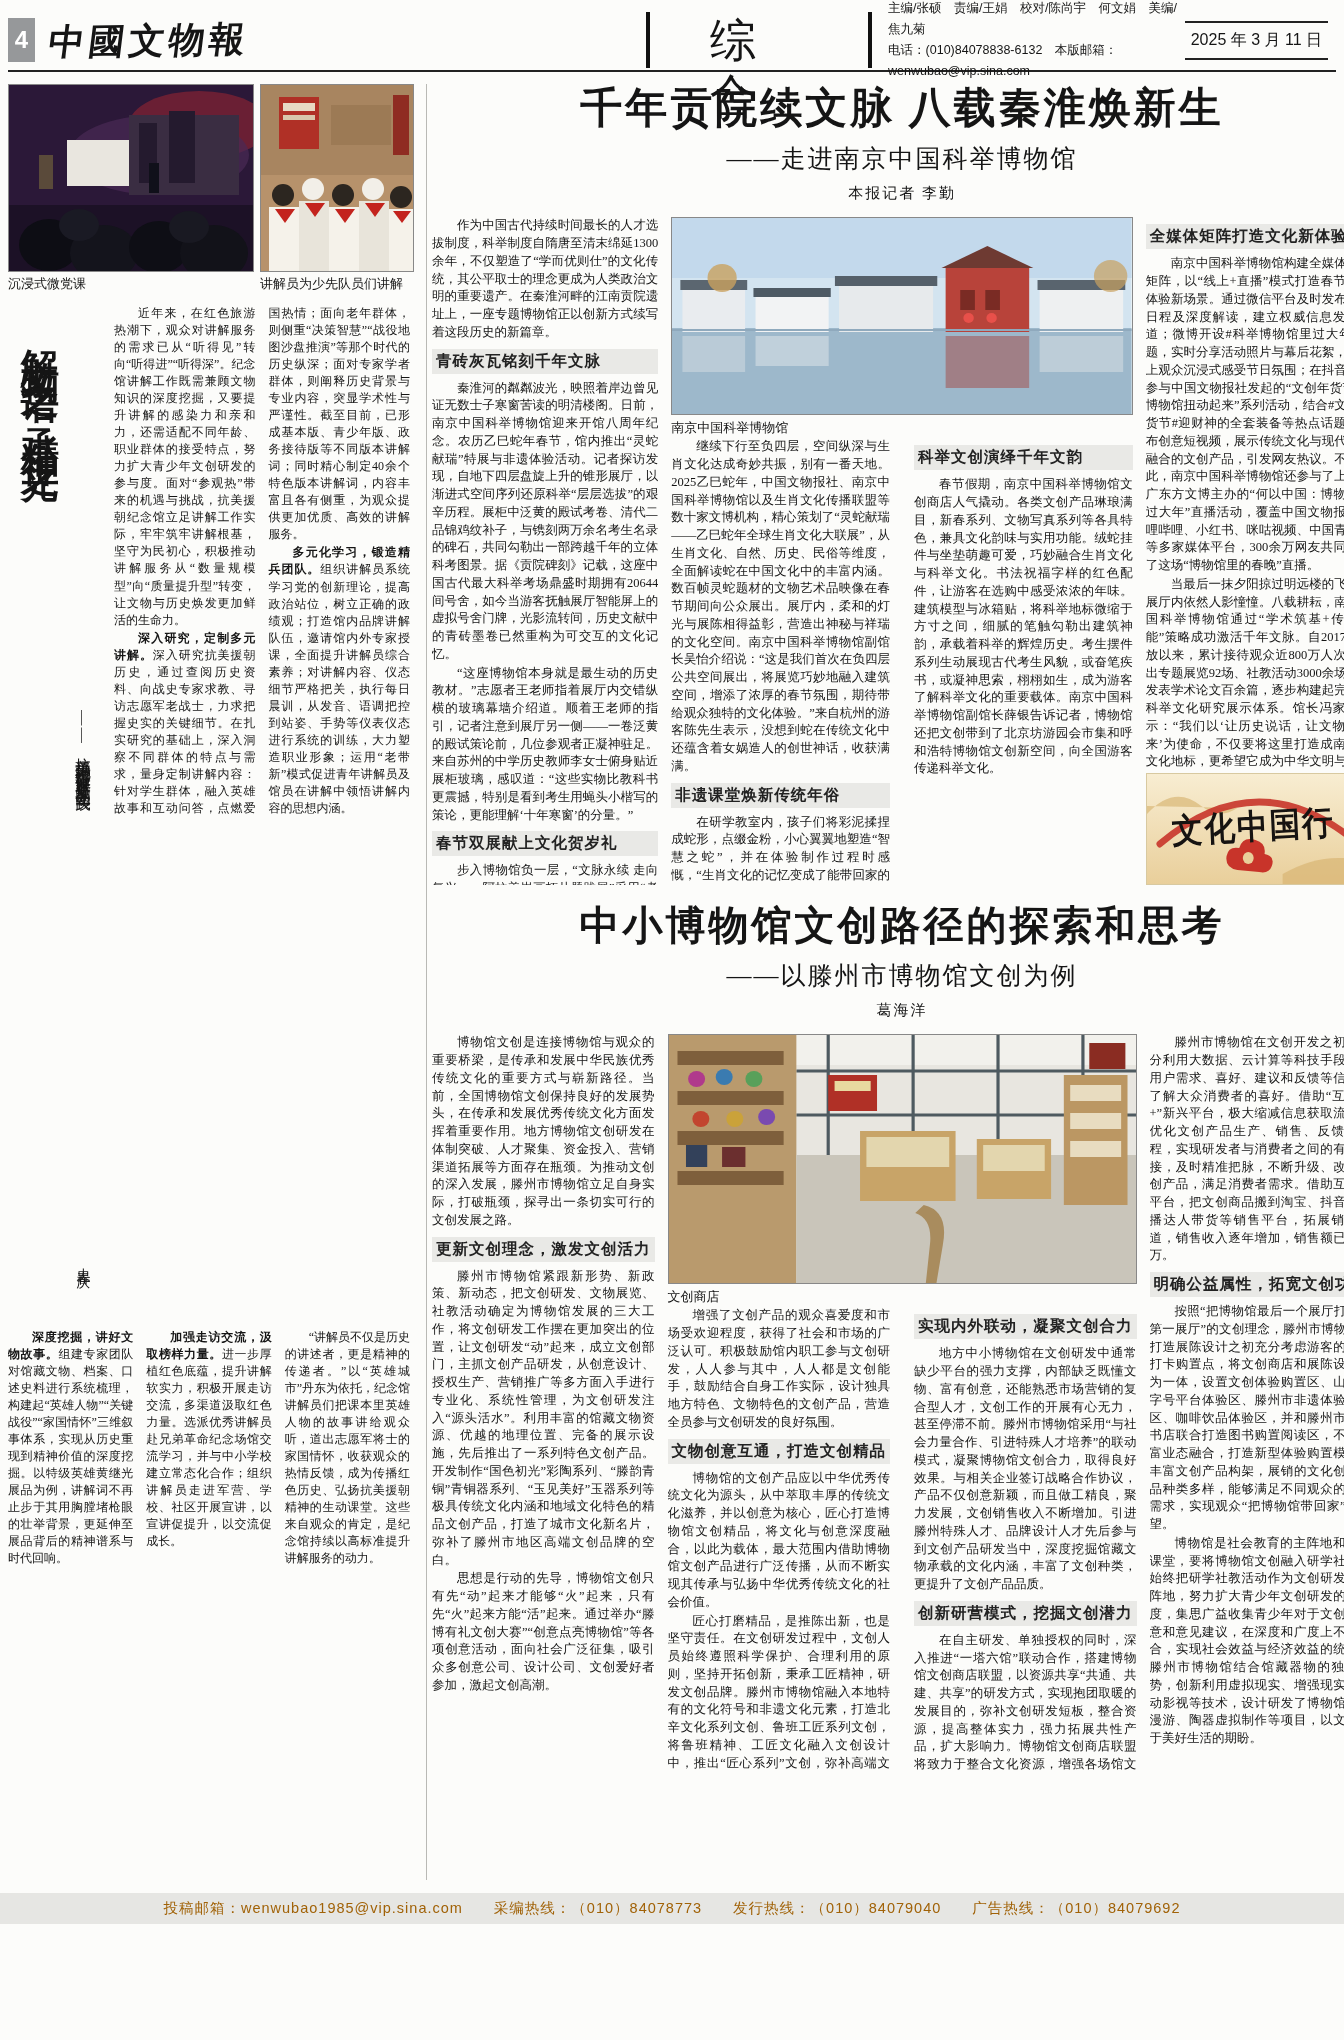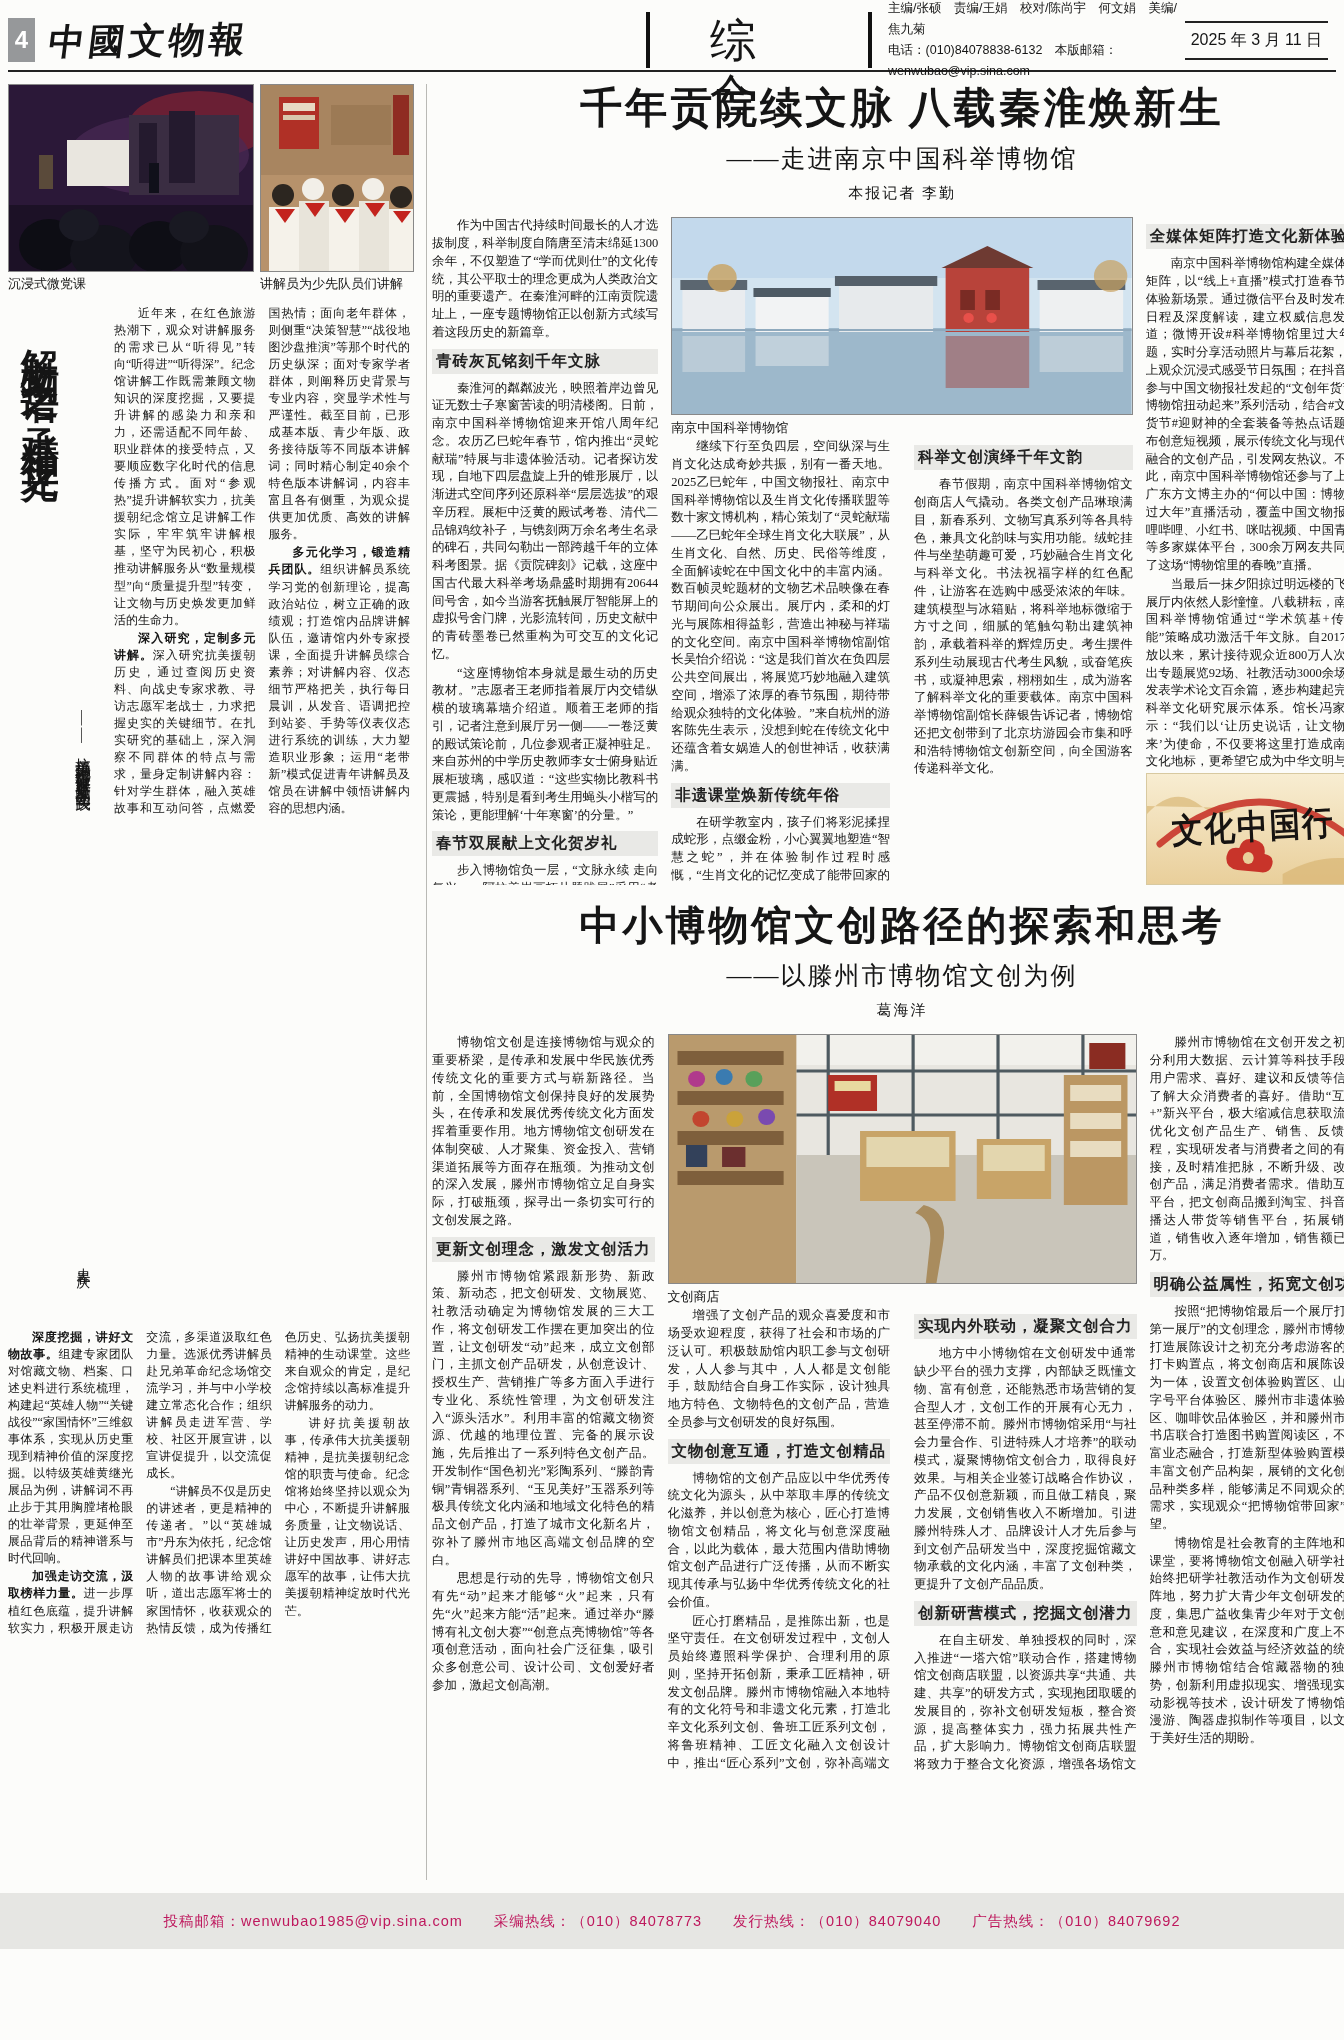--- a/index.html
+++ b/index.html
@@ -62,23 +62,23 @@
   .art2 .ncols{height:736px}
   .art2{margin-top:18px}
   .cap-right{font-size:13px;text-align:left;padding:4px 14px 0 0}
   .col4-wrap{display:flex;flex-direction:column;height:100%}
   .col4-text{flex:1;overflow:hidden}
 
   
   .banner{height:112px;border:1px solid #d8c9a0;position:relative;overflow:hidden;flex:none;margin-top:6px}
 
   
-  .footer-band{position:absolute;left:0;right:0;top:1893px;height:56px;background:#e6e6e3;
+  .footer-band{position:absolute;left:0;right:0;top:1893px;height:31px;background:#e6e6e3;
       display:flex;align-items:center;justify-content:center;font-size:14.5px;letter-spacing:1px;
-      font-family:"Liberation Sans",sans-serif;color:#be185d}
+      font-family:"Liberation Sans",sans-serif;color:#a16207}
 </style>
 </head>
 <body>
 
 <div class="page">
 
   <header class="masthead">
     <div class="pageno">4</div>
     <div class="paper-logo">中國文物報</div>
     <div class="section-wrap">
@@ -158,30 +158,29 @@
         </figure>
       </div>
 
       <div class="left-article">
         <div class="vtitle">
           <div class="vt-main"><span>解文物之语</span><span class="vt-gap"></span><span>承精神之光</span></div>
           <div class="vt-sub">——抗美援朝纪念馆提升讲解服务质量的生动实践</div>
           <div class="vt-author">史春庆</div>
         </div>
         <div class="left-text-top">
-            <p class="para">近年来，在红色旅游热潮下，观众对讲解服务的需求已从“听得见”转向“听得进”“听得深”。纪念馆讲解工作既需兼顾文物知识的深度挖掘，又要提升讲解的感染力和亲和力，还需适配不同年龄、职业群体的接受特点，又要顺应数字化时代的信息传播方式。面对“参观热”提升讲解软实力，抗美援朝纪念馆立足讲解工作实际，牢牢筑牢讲解根基，坚守为民初心，积极推动讲解服务从“数量规模型”向“质量提升型”转变，让文物与历史焕发更加鲜活的生命力。</p>
+            <p class="para">近年来，在红色旅游热潮下，观众对讲解服务的需求已从“听得见”转向“听得进”“听得深”。纪念馆讲解工作既需兼顾文物知识的深度挖掘，又要提升讲解的感染力和亲和力，还需适配不同年龄、职业群体的接受特点，努力扩大青少年文创研发的参与度。面对“参观热”带来的机遇与挑战，抗美援朝纪念馆立足讲解工作实际，牢牢筑牢讲解根基，坚守为民初心，积极推动讲解服务从“数量规模型”向“质量提升型”转变，让文物与历史焕发更加鲜活的生命力。</p>
             <p class="para"><b>深入研究，定制多元讲解。</b>深入研究抗美援朝历史，通过查阅历史资料、向战史专家求教、寻访志愿军老战士，力求把握史实的关键细节。在扎实研究的基础上，深入洞察不同群体的特点与需求，量身定制讲解内容：针对学生群体，融入英雄故事和互动问答，点燃爱国热情；面向老年群体，则侧重“决策智慧”“战役地图沙盘推演”等那个时代的历史纵深；面对专家学者群体，则阐释历史背景与专业内容，突显学术性与严谨性。截至目前，已形成基本版、青少年版、政务接待版等不同版本讲解词；同时精心制定40余个特色版本讲解词，内容丰富且各有侧重，为观众提供更加优质、高效的讲解服务。</p>
             <p class="para"><b>多元化学习，锻造精兵团队。</b>组织讲解员系统学习党的创新理论，提高政治站位，树立正确的政绩观；打造馆内品牌讲解队伍，邀请馆内外专家授课，全面提升讲解员综合素养；对讲解内容、仪态细节严格把关，执行每日晨训，从发音、语调把控到站姿、手势等仪表仪态进行系统的训练，大力塑造职业形象；运用“老带新”模式促进青年讲解员及馆员在讲解中领悟讲解内容的思想内涵。</p>
           </div>
       </div>
       <div class="left-text-bottom">
           <p class="para"><b>深度挖掘，讲好文物故事。</b>组建专家团队对馆藏文物、档案、口述史料进行系统梳理，构建起“英雄人物”“关键战役”“家国情怀”三维叙事体系，实现从历史重现到精神价值的深度挖掘。以特级英雄黄继光展品为例，讲解词不再止步于其用胸膛堵枪眼的壮举背景，更延伸至展品背后的精神谱系与时代回响。</p>
           <p class="para"><b>加强走访交流，汲取榜样力量。</b>进一步厚植红色底蕴，提升讲解软实力，积极开展走访交流，多渠道汲取红色力量。选派优秀讲解员赴兄弟革命纪念场馆交流学习，并与中小学校建立常态化合作；组织讲解员走进军营、学校、社区开展宣讲，以宣讲促提升，以交流促成长。</p>
           <p class="para">“讲解员不仅是历史的讲述者，更是精神的传递者。”以“英雄城市”丹东为依托，纪念馆讲解员们把课本里英雄人物的故事讲给观众听，道出志愿军将士的家国情怀，收获观众的热情反馈，成为传播红色历史、弘扬抗美援朝精神的生动课堂。这些来自观众的肯定，是纪念馆持续以高标准提升讲解服务的动力。</p>
-          <p class="para">讲好抗美援朝故事，传承伟大抗美援朝精神，是抗美援朝纪念馆的职责与使命。纪念馆将始终坚持以观众为中心，不断提升讲解服务质量，让文物说话、让历史发声，用心用情讲好中国故事、讲好志愿军的故事，让伟大抗美援朝精神绽放时代光芒。</p>
         </div>
     </aside>
 
     <main class="rightcol">
 
       <article class="art1">
         <div class="art-head">
           <h1 class="main-title">千年贡院续文脉  八载秦淮焕新生</h1>
           <div class="sub-title">——走进南京中国科举博物馆</div>
           <div class="byline">本报记者  李勤</div>

